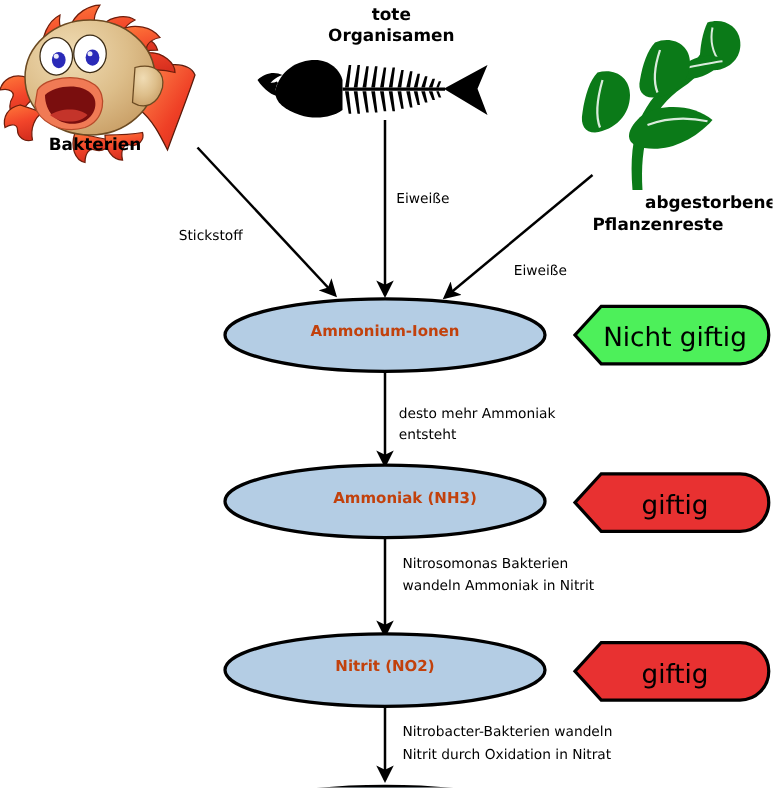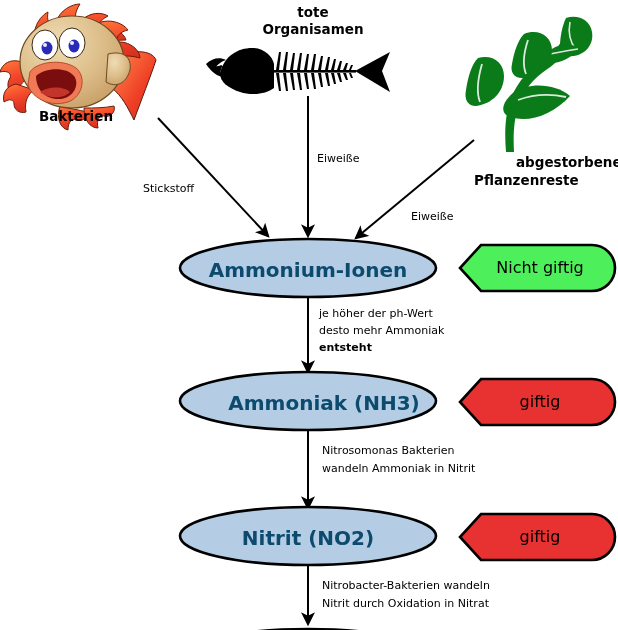--- a/index.html
+++ b/index.html
@@ -29,26 +29,26 @@
     text-align: center;
   }
   .edge-label {
     font-size: 11px;
     color: #000000;
     line-height: 16px;
     text-align: left;
   }
   .node-label {
     font-weight: bold;
-    font-size: 20px;
-    color: #0c4a6e;
+    font-size: 12px;
+    color: #c2410c;
     text-align: center;
   }
   .badge-label {
-    font-size: 16px;
+    font-size: 21px;
     color: #000000;
     text-align: center;
   }
   svg { display: block; }
 </style>
 </head>
 <body>
 
 <div id="stage">
 
@@ -209,23 +209,22 @@
 
   <div class="txt hdr" style="left:474px; top:154px; width:144px; text-align:left;margin-left:42px;">abgestorbene</div>
   <div class="txt hdr" style="left:474px; top:172px; width:144px; text-align:left;">Pflanzenreste</div>
 
   <div class="txt edge-label" style="left:143px; top:181px;">Stickstoff</div>
 
   <div class="txt edge-label" style="left:317px; top:151px;">Eiweiße</div>
 
   <div class="txt edge-label" style="left:411px; top:209px;">Eiweiße</div>
 
-  <div class="txt edge-label" style="left:319px; top:306px;">je höher der ph-Wert</div>
   <div class="txt edge-label" style="left:319px; top:323px;">desto mehr Ammoniak</div>
-  <div class="txt edge-label" style="left:319px; top:340px;font-weight:bold;">entsteht</div>
+  <div class="txt edge-label" style="left:319px; top:340px;">entsteht</div>
 
   <div class="txt edge-label" style="left:322px; top:443px;">Nitrosomonas Bakterien</div>
   <div class="txt edge-label" style="left:322px; top:578px;">Nitrobacter-Bakterien wandeln</div>
 
   <div class="txt edge-label" style="left:322px; top:461px;">wandeln Ammoniak in Nitrit</div>
   <div class="txt edge-label" style="left:322px; top:596px;">Nitrit durch Oxidation in Nitrat</div>
 
   <div class="txt node-label" style="left:180px; top:258px; width:256px;">Ammonium-Ionen</div>
   <div class="txt node-label" style="left:196px; top:391px; width:256px;">Ammoniak (NH3)</div>
   <div class="txt node-label" style="left:180px; top:526px; width:256px;">Nitrit (NO2)</div>

